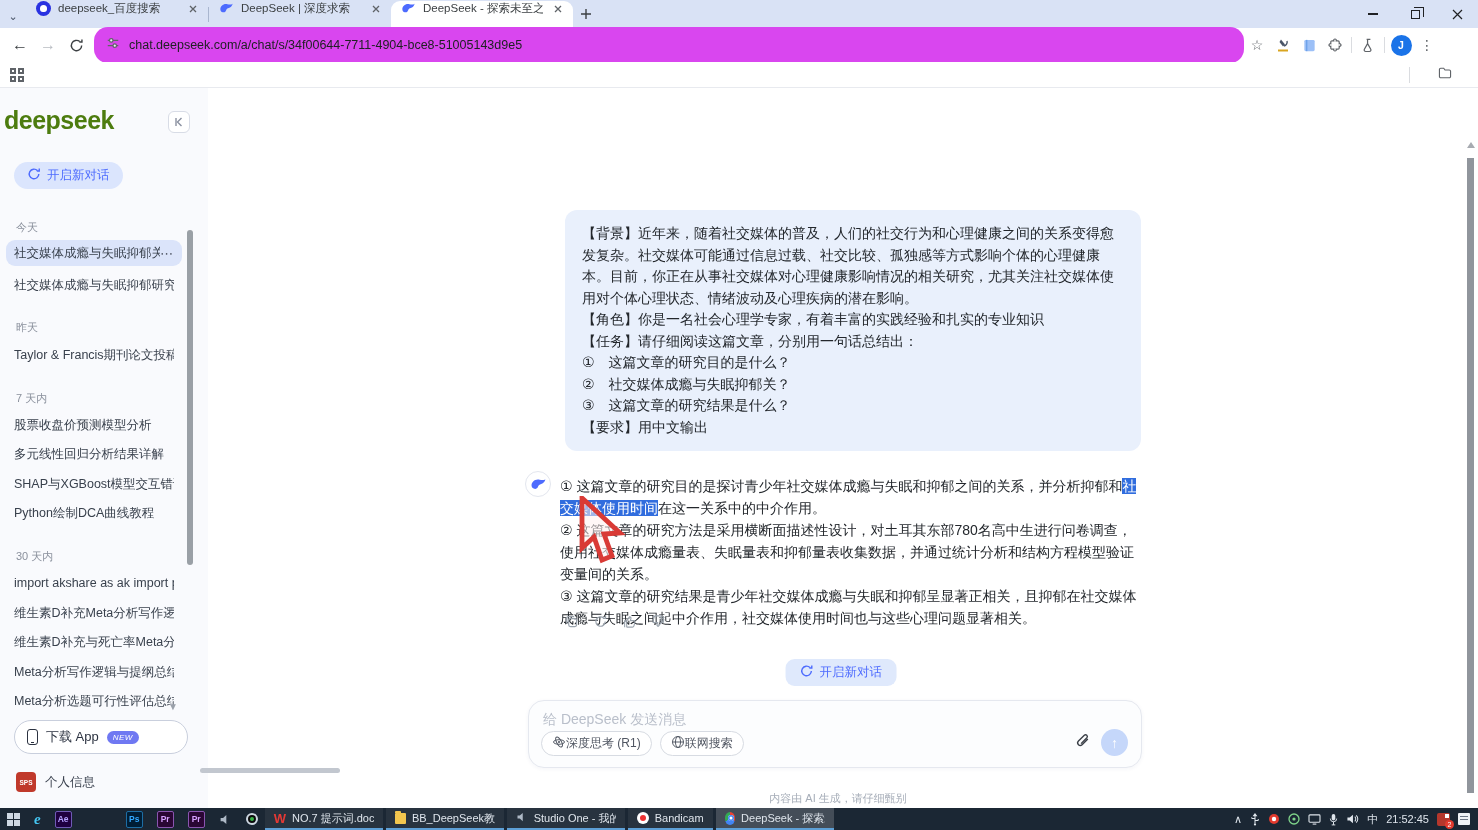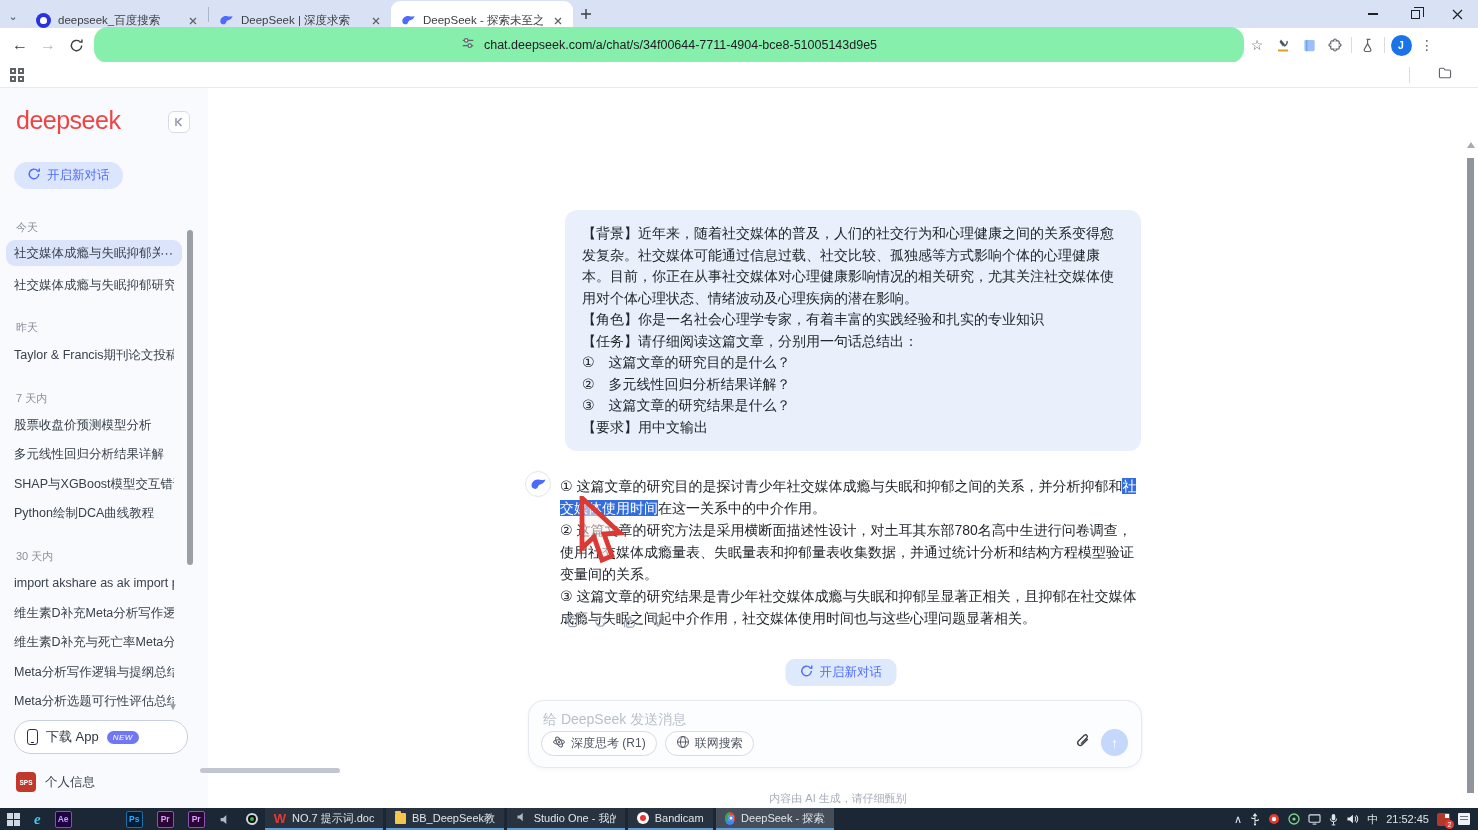--- a/index.html
+++ b/index.html
@@ -4,53 +4,53 @@
 <style>
   * { margin:0; padding:0; box-sizing:border-box; }
   html,body { background:#333; }
   #screen {
     position:relative; width:1478px; height:830px; overflow:hidden;
     font-family:"Liberation Sans","DejaVu Sans",sans-serif; background:#fff;
   }
   
   #tabstrip { position:absolute; left:0; top:0; width:1478px; height:28px; background:#d9e2f5; display:flex; align-items:flex-end; }
   .tabsearch { width:26px; height:24px; display:flex; align-items:center; justify-content:center; color:#4a5568; font-size:11px; }
-  .tab { position:relative; display:flex; align-items:flex-end; gap:7px; width:182px; height:27px; padding:0 8px 0 10px; font-size:11.5px; color:#3c4043; }
+  .tab { position:relative; display:flex; align-items:flex-start; gap:7px; width:182px; height:27px; padding:0 8px 0 10px; font-size:11.5px; color:#3c4043; }
   .tab.active { background:#fff; border-radius:9px 9px 0 0; }
   .tab .title { flex:1; overflow:hidden; white-space:nowrap; }
   .tab .close { width:15px; height:15px; border-radius:8px; display:flex; align-items:center; justify-content:center; }
   .tab .close svg { display:block; }
   .favicon { width:15px; height:15px; flex:0 0 auto; }
   .fav-baidu { border-radius:50%; background:#2932e1; position:relative; }
   .fav-baidu:after { content:""; position:absolute; left:4px; top:4px; width:7px; height:7px; border-radius:50% 50% 42% 42%; background:#fff; }
   .tabdivider { width:1px; height:15px; background:#a9b6cf; margin-bottom:6px; }
   .newtab { width:26px; height:26px; display:flex; align-items:center; justify-content:center; margin-bottom:1px; }
   #wincontrols { position:absolute; right:0; top:0; height:28px; display:flex; }
   .wcbtn { width:42px; height:28px; display:flex; align-items:center; justify-content:center; color:#202124; }
   .wc-min { width:10px; height:1.5px; background:#202124; display:block; }
   .wc-rest { width:9px; height:9px; border:1.2px solid #202124; position:relative; display:block; }
   .wc-rest:after { content:""; position:absolute; left:2px; top:-4px; width:9px; height:9px; border:1.2px solid #202124; border-left:none; border-bottom:none; }
   
   #toolbar { position:absolute; left:0; top:28px; width:1478px; height:34px; background:#fff; display:flex; align-items:center; }
   .navbtn { width:28px; height:28px; display:flex; align-items:center; justify-content:center; font-size:16px; color:#3c4043; }
   .navbtn.disabled { color:#b8bcc2; }
-  #urlpill { height:36px; flex:0 0 1150px; margin-left:4px; background:#86efac; border-radius:14px; display:flex; align-items:center; padding:0 12px; gap:9px;justify-content:center; }
+  #urlpill { height:36px; flex:0 0 1150px; margin-left:4px; background:#d946ef; border-radius:14px; display:flex; align-items:center; padding:0 12px; gap:9px; }
   #urltext { font-size:12.5px; color:#202124; }
   .toolicon { width:26px; height:26px; display:flex; align-items:center; justify-content:center; color:#5f6368; font-size:14px; }
   .tooldiv { width:1px; height:16px; background:#dadce0; margin:0 3px; }
   .avatar-j { width:21px; height:21px; border-radius:50%; background:#1a73e8; color:#fff; font-size:10.5px; font-weight:bold; display:flex; align-items:center; justify-content:center; }
   
   #bookmarksbar { position:absolute; left:0; top:62px; width:1478px; height:26px; background:#fff; border-bottom:1px solid #e8eaef; display:flex; align-items:center; padding:0 10px; }
   .appsgrid { display:grid; grid-template-columns:6px 6px; grid-gap:2px; }
   .appsgrid i { width:6px; height:6px; background:#5f6368; display:block; position:relative; }
   .appsgrid i:after { content:""; position:absolute; left:2px; top:2px; width:2px; height:2px; background:#fff; }
   #allbm { margin-left:auto; display:flex; align-items:center; gap:6px; font-size:11.5px; color:#3c4043; border-left:1px solid #dadce0; padding-left:12px; height:16px;flex-direction:column; }
   
   #sidebar { position:absolute; left:0; top:88px; width:208px; height:720px; background:#f9fafd; }
-  #ds-logo { position:absolute; left:16px; top:18px; font-size:25px; font-weight:normal; letter-spacing:-0.5px; color:#ef4444; }
+  #ds-logo { position:absolute; left:4px; top:18px; font-size:25px; font-weight:bold; letter-spacing:-0.5px; color:#4d7c0f; }
   #collapse { position:absolute; left:168px; top:23px; width:22px; height:22px; border:1px solid #d8dce6; border-radius:6px; display:flex; align-items:center; justify-content:center; color:#8a90a0; background:#fff; }
   #newchat-side { position:absolute; left:14px; top:74px; height:27px; padding:0 13px; border-radius:14px; background:#dbe5fd; color:#4d6bfe; font-size:12.5px; display:flex; align-items:center; gap:6px; }
   .sgroup { position:absolute; left:16px; font-size:11px; color:#8a909c; }
   .sitem { position:absolute; left:6px; width:176px; height:26px; display:flex; align-items:center; padding:0 8px; font-size:12.5px; color:#39414d; border-radius:9px; }
   .sitem .lbl { flex:1; overflow:hidden; white-space:nowrap; }
   .sitem.selected { background:#dbe4fa; }
   .sitem .more { color:#5a6170; font-size:13px; letter-spacing:1px; }
   #side-chevdown { position:absolute; left:168px; top:613px; color:#9aa0aa; font-size:10px; }
   #downloadapp { position:absolute; left:14px; top:632px; width:174px; height:34px; border:1px solid #c9cfdd; border-radius:17px; background:#fff; display:flex; align-items:center; gap:8px; padding:0 12px; font-size:13px; color:#2b3240; }
   .newbadge { background:#6f78f2; color:#fff; font-size:8px; padding:2px 6px; border-radius:8px; letter-spacing:0.5px;font-style:italic; }
@@ -66,21 +66,21 @@
   #ai-avatar { position:absolute; left:317px; top:383px; width:26px; height:26px; border:1px solid #e3e6ee; border-radius:50%; background:#fff; display:flex; align-items:center; justify-content:center; }
   #ai-text { position:absolute; left:352px; top:387px; width:582px; font-size:14px; line-height:22px; color:#23272c; }
   .hl { background:#316dde; color:#fff; }
   #actionsrow { position:absolute; left:354px; top:524px; display:flex; gap:11px; color:#9aa3ad; }
   #actionsrow .act { width:18px; height:18px; display:flex; align-items:center; justify-content:center; }
   #newchat-mid { position:absolute; left:50%; transform:translateX(-52%); top:571px; height:27px; padding:0 14px; border-radius:9px; background:#dfe9fc; color:#4d6bfe; font-size:12.5px; display:flex; align-items:center; gap:6px; }
   #inputbox { position:absolute; left:320px; top:612px; width:614px; height:68px; background:#fcfdfe; border:1px solid #e5e8ef; border-radius:16px; box-shadow:0 1px 4px rgba(40,60,120,0.05); }
   #msg-input { position:absolute; left:14px; top:10px; width:560px; border:none; outline:none; background:transparent; font-size:14px; color:#23272c; font-family:inherit; }
   #msg-input::placeholder { color:#b9bfca; }
   .pillrow { position:absolute; left:12px; bottom:11px; display:flex; gap:8px; }
-  .toolpill { height:25px; border:1px solid #d7dbe2; border-radius:13px; background:#fff; display:flex; align-items:center; gap:5px; padding:0 10px; font-size:12px; color:#505662; }
+  .toolpill { height:25px; border:1px solid #d7dbe2; border-radius:13px; background:#fff; display:flex; align-items:center; padding:0 10px; font-size:12px; color:#505662; }
   #clipbtn { position:absolute; right:50px; bottom:13px; color:#3a3f47; }
   #sendbtn { position:absolute; right:13px; bottom:11px; width:27px; height:27px; border-radius:50%; background:#c5d7fa; color:#fff; display:flex; align-items:center; justify-content:center; font-size:14px; }
   #disclaimer { position:absolute; left:0; top:703px; width:1260px; text-align:center; font-size:11px; color:#a6adb8; }
   
   #main-scroll { position:absolute; left:1467px; top:158px; width:7px; height:635px; background:#90959c; }
   #main-scroll-up { position:absolute; left:1467px; top:142px; width:0; height:0; border-left:4px solid transparent; border-right:4px solid transparent; border-bottom:6px solid #a7abb1; }
   #hbar { position:absolute; left:200px; top:768px; width:140px; height:5px; border-radius:3px; background:#c2c7cf; }
   #cursor { position:absolute; left:576px; top:496px; z-index:50; }
   
   #taskbar { position:absolute; left:0; top:808px; width:1478px; height:22px; background:#1b2734; display:flex; align-items:center; color:#dfe5ec; }
@@ -309,21 +309,21 @@
     <div id="side-scroll"></div>
   </div>
 
   <div id="main">
 
     <div id="userbubble">
       <div>【背景】近年来，随着社交媒体的普及，人们的社交行为和心理健康之间的关系变得愈发复杂。社交媒体可能通过信息过载、社交比较、孤独感等方式影响个体的心理健康本。目前，你正在从事社交媒体对心理健康影响情况的相关研究，尤其关注社交媒体使用对个体心理状态、情绪波动及心理疾病的潜在影响。</div>
       <div>【角色】你是一名社会心理学专家，有着丰富的实践经验和扎实的专业知识</div>
       <div>【任务】请仔细阅读这篇文章，分别用一句话总结出：</div>
       <div>①　这篇文章的研究目的是什么？</div>
-      <div>②　多元线性回归分析结果详解？</div>
+      <div>②　社交媒体成瘾与失眠抑郁关？</div>
       <div>③　这篇文章的研究结果是什么？</div>
       <div>【要求】用中文输出</div>
     </div>
 
     <div id="ai-avatar">
         <svg width="17" height="17" viewBox="0 0 16 16">
           <path d="M1.5 9.5 C1 5.5 5 2.5 9 3.5 C13 4.5 14.5 3 14.5 3 C14.5 3 14 6.5 10.5 7.5 C9 8 8 8.5 7.5 10 C7 11.5 5.5 12.5 4 12 C2.5 11.5 1.8 10.8 1.5 9.5 Z" fill="#4d6bfe"></path>
         </svg>
       </div>
 

